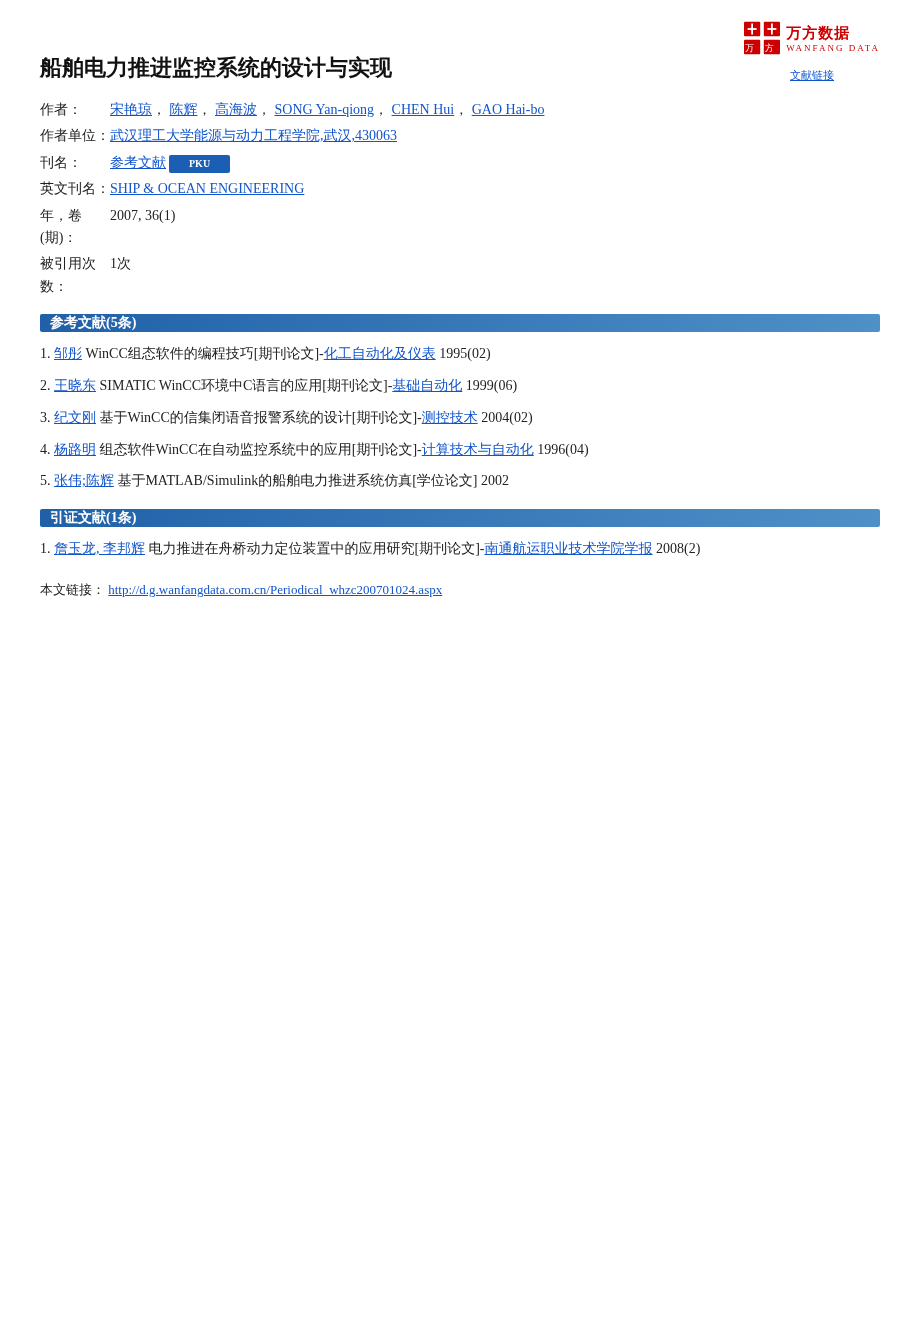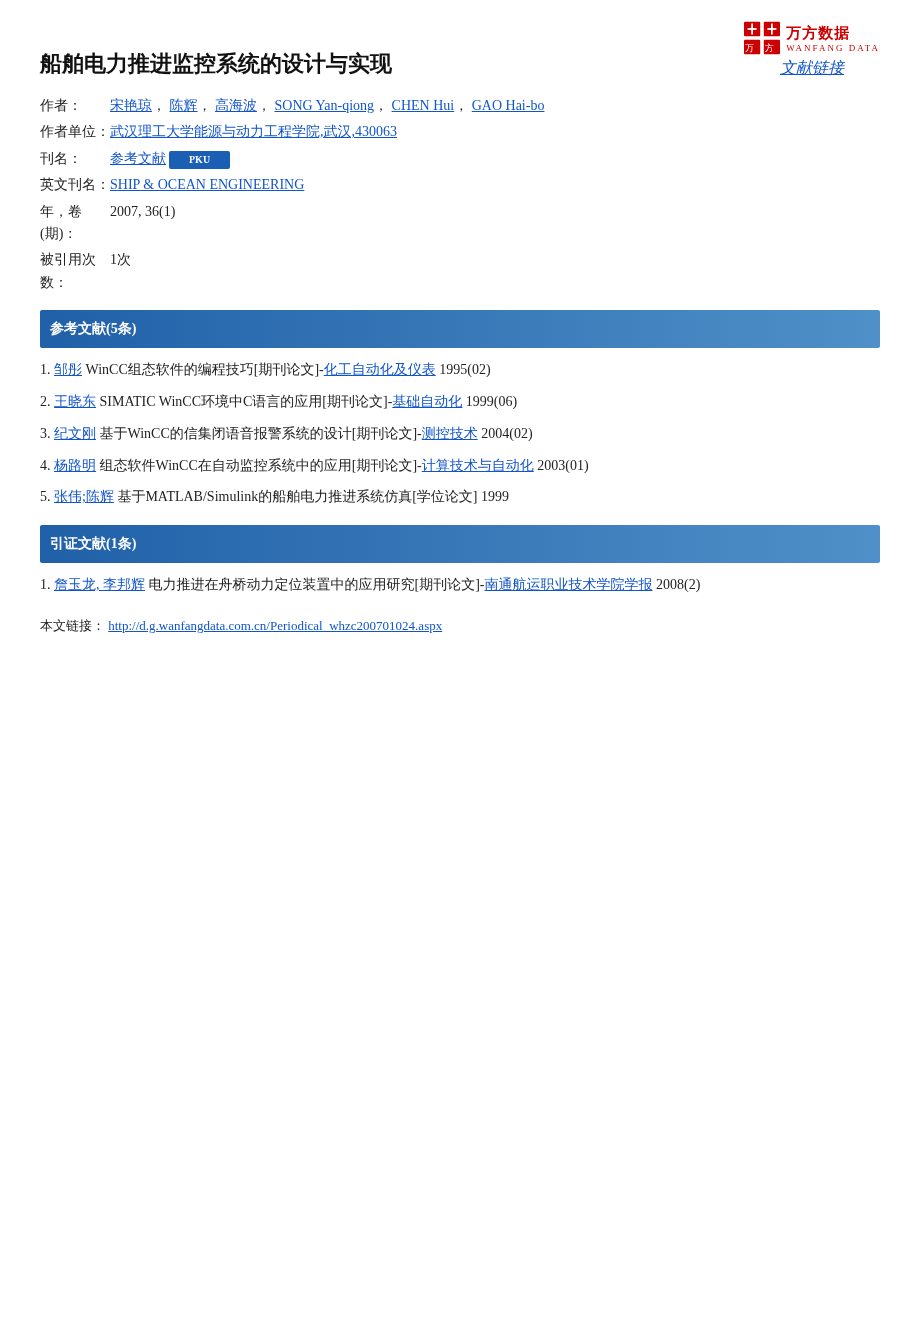--- a/index.html
+++ b/index.html
@@ -47,25 +47,24 @@
       font-weight: bold;
       color: #c00;
       letter-spacing: 1px;
     }
     .logo-sub {
       font-size: 9px;
       color: #c00;
       letter-spacing: 2px;
     }
     .logo-link {
-      font-size: 16px;
+      font-size: 11px;
       color: #c00;
       text-decoration: none;
-      margin-top: 2px;
-      font-style: italic;
+      margin-top: 12px;
     }
 
     
     .meta-table {
       margin-bottom: 16px;
     }
     .meta-row {
       display: flex;
       margin-bottom: 4px;
       line-height: 1.6;
@@ -96,21 +95,21 @@
       border-radius: 2px;
       vertical-align: middle;
     }
 
     
     .section-header {
       background: linear-gradient(to right, #2060a8, #5090c8);
       color: #fff;
       font-size: 14px;
       font-weight: bold;
-      padding: 10px 10px;
+      padding: 0 10px;
       margin: 16px 0 10px 0;
       border-radius: 2px;
     }
 
     
     .ref-list {
       list-style: none;
       padding: 0;
       margin: 0 0 10px 0;
     }
@@ -212,24 +211,24 @@
   <li class="ref-item">
     <span>1. </span><a class="link">邹彤</a><span> WinCC组态软件的编程技巧[期刊论文]-</span><a class="link">化工自动化及仪表</a><span> 1995(02)</span>
   </li>
   <li class="ref-item">
     <span>2. </span><a class="link">王晓东</a><span> SIMATIC WinCC环境中C语言的应用[期刊论文]-</span><a class="link">基础自动化</a><span> 1999(06)</span>
   </li>
   <li class="ref-item">
     <span>3. </span><a class="link">纪文刚</a><span> 基于WinCC的信集闭语音报警系统的设计[期刊论文]-</span><a class="link">测控技术</a><span> 2004(02)</span>
   </li>
   <li class="ref-item">
-    <span>4. </span><a class="link">杨路明</a><span> 组态软件WinCC在自动监控系统中的应用[期刊论文]-</span><a class="link">计算技术与自动化</a><span> 2003(01)</span>
-  </li>
-  <li class="ref-item">
-    <span>5. </span><a class="link">张伟;陈辉</a><span> 基于MATLAB/Simulink的船舶电力推进系统仿真[学位论文]</span><span> 1999</span>
+    <span>4. </span><a class="link">杨路明</a><span> 组态软件WinCC在自动监控系统中的应用[期刊论文]-</span><a class="link">计算技术与自动化</a><span> 1996(04)</span>
+  </li>
+  <li class="ref-item">
+    <span>5. </span><a class="link">张伟;陈辉</a><span> 基于MATLAB/Simulink的船舶电力推进系统仿真[学位论文]</span><span> 2002</span>
   </li>
 </ol>
 
 <div class="section-header">引证文献(1条)</div>
 
 <ol class="ref-list">
   <li class="ref-item">
     <span>1. </span><a class="link">詹玉龙, 李邦辉</a><span> 电力推进在舟桥动力定位装置中的应用研究[期刊论文]-</span><a class="link">南通航运职业技术学院学报</a><span> 2008(2)</span>
   </li>
 </ol>

